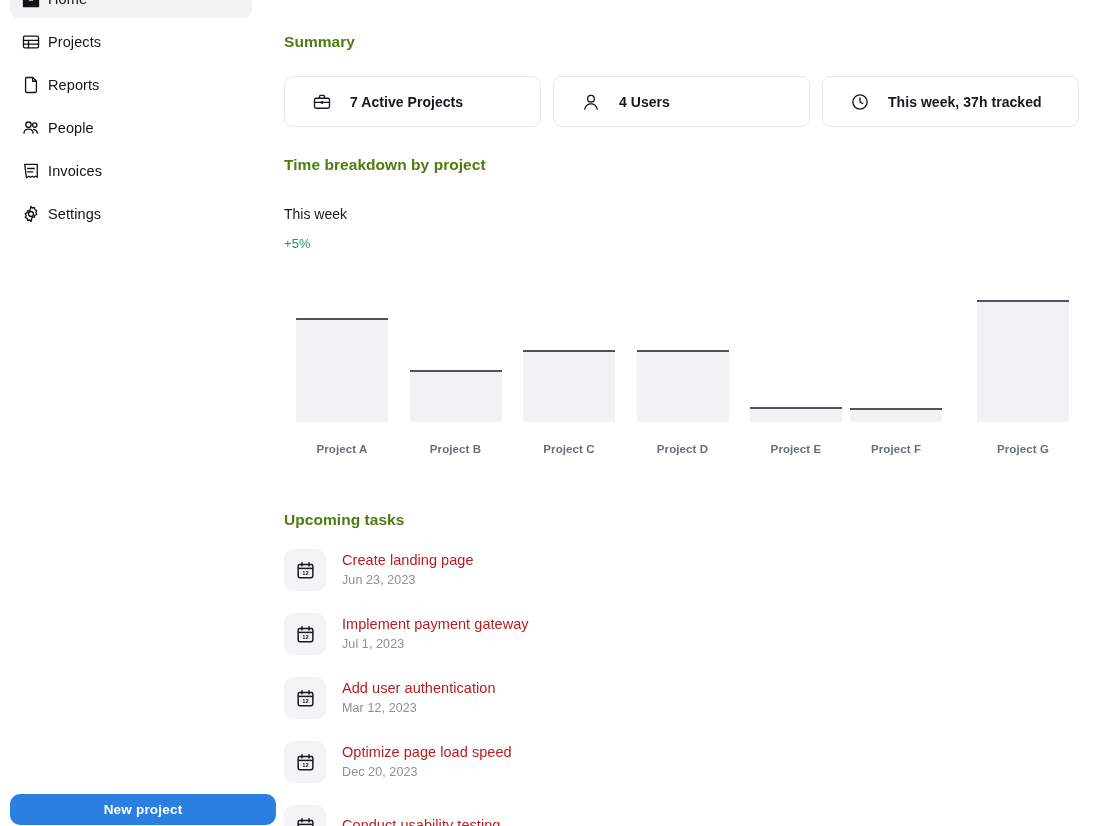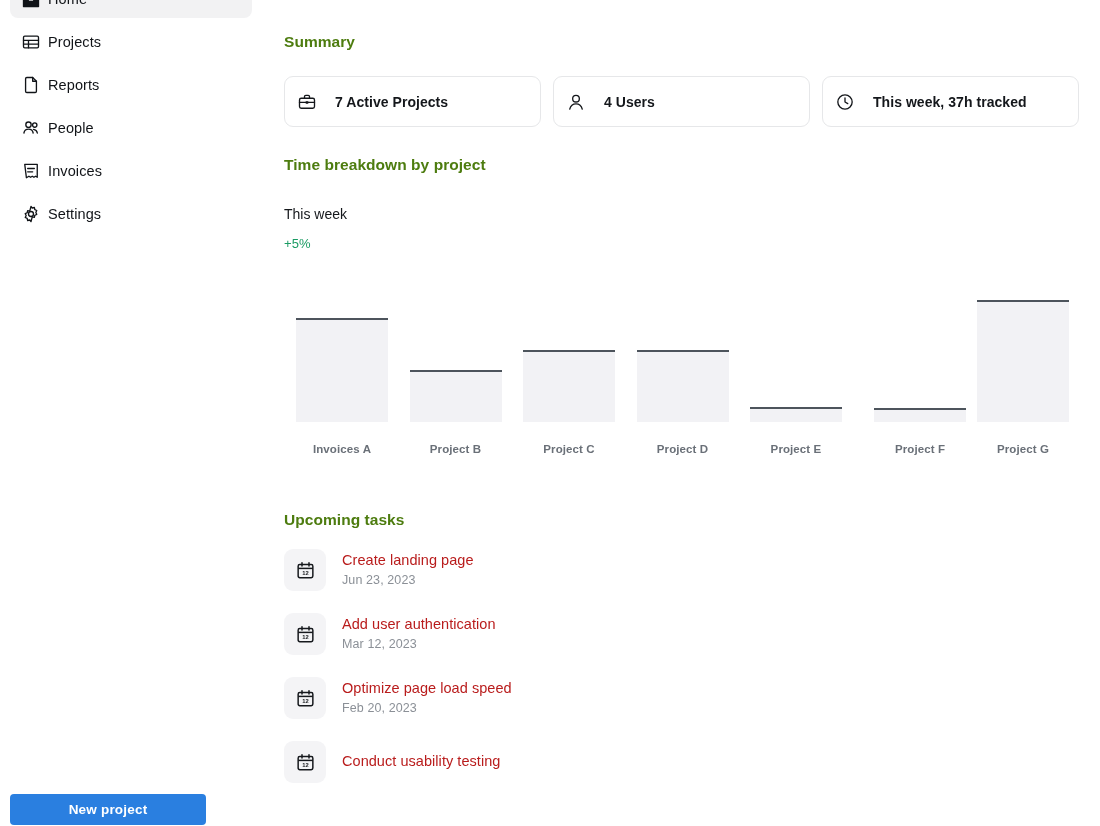--- a/index.html
+++ b/index.html
@@ -63,25 +63,25 @@
     font-size: 14.5px;
     color: #111418;
     letter-spacing: 0.1px;
     line-height: 1;
   }
 
   #new-project-btn {
     position: absolute;
     left: 10px;
     bottom: 1px;
-    width: 196px;
+    width: 266px;
     height: 31px;
     background: #2a7fe0;
     border: none;
-    border-radius: 4px;
+    border-radius: 10px;
     color: #ffffff;
     font-family: "Liberation Sans", sans-serif;
     font-size: 13.5px;
     font-weight: bold;
     letter-spacing: 0.2px;
     cursor: pointer;
   }
 
   
   #main {
@@ -113,21 +113,21 @@
     gap: 12px;
   }
   .summary-card {
     width: 257px;
     height: 51px;
     border: 1px solid #e6e7e9;
     border-radius: 9px;
     background: #ffffff;
     display: flex;
     align-items: center;
-    padding-left: 12px;
+    padding-left: 27px;
     cursor: default;
   }
   .summary-card .card-icon {
     width: 20px; height: 20px;
     flex: 0 0 20px;
     display: flex; align-items: center; justify-content: center;
     color: #14171b;
   }
   .summary-card .card-label {
     margin-left: 18px;
@@ -335,39 +335,39 @@
 
     <h2 class="section-title" id="chart-title">Time breakdown by project</h2>
 
     <div id="chart-subtitle">This week</div>
 
     <div id="chart-delta">+5%</div>
 
     <div id="chart">
         <div class="bar-col" style="left: 34px;">
           <div class="bar" style="height:104px"></div>
-          <div class="bar-label">Invoices A</div>
+          <div class="bar-label">Project A</div>
         </div>
         <div class="bar-col" style="left: 147.5px;">
           <div class="bar" style="height:52px"></div>
           <div class="bar-label">Project B</div>
         </div>
         <div class="bar-col" style="left: 261px;">
           <div class="bar" style="height:72px"></div>
           <div class="bar-label">Project C</div>
         </div>
         <div class="bar-col" style="left: 374.5px;">
           <div class="bar" style="height:72px"></div>
           <div class="bar-label">Project D</div>
         </div>
         <div class="bar-col" style="left: 488px;">
           <div class="bar" style="height:15px"></div>
           <div class="bar-label">Project E</div>
         </div>
-        <div class="bar-col" style="left: 612px;">
+        <div class="bar-col" style="left: 588px;">
           <div class="bar" style="height:14px"></div>
           <div class="bar-label">Project F</div>
         </div>
         <div class="bar-col" style="left: 715px;">
           <div class="bar" style="height:122px"></div>
           <div class="bar-label">Project G</div>
         </div>
       </div>
 
     <h2 class="section-title" id="tasks-title">Upcoming tasks</h2>
@@ -390,47 +390,61 @@
         <div class="task-row">
           <span class="task-icon-box">
             <svg width="21" height="21" viewBox="0 0 24 24">
               <rect x="3.6" y="5.2" width="16.8" height="15" rx="1.8" stroke="currentColor" fill="none" stroke-width="1.7"></rect>
               <path d="M3.6 9.6h16.8" stroke="currentColor" stroke-width="1.7"></path>
               <path d="M8 3.2v3.6M16 3.2v3.6" stroke="currentColor" stroke-width="1.7" stroke-linecap="round"></path>
               <text x="12" y="17.4" text-anchor="middle" font-family="Liberation Sans, sans-serif" font-size="6.6" font-weight="bold" fill="currentColor">12</text>
             </svg>
           </span>
           <span class="task-text">
-            <span class="task-title" style="display:block">Add user authentication</span>
-            <span class="task-date" style="display:block">Mar 12, 2023</span>
+            <span class="task-title" style="display:block">Implement payment gateway</span>
+            <span class="task-date" style="display:block">Jul 1, 2023</span>
           </span>
         </div>
         <div class="task-row">
           <span class="task-icon-box">
             <svg width="21" height="21" viewBox="0 0 24 24">
               <rect x="3.6" y="5.2" width="16.8" height="15" rx="1.8" stroke="currentColor" fill="none" stroke-width="1.7"></rect>
               <path d="M3.6 9.6h16.8" stroke="currentColor" stroke-width="1.7"></path>
               <path d="M8 3.2v3.6M16 3.2v3.6" stroke="currentColor" stroke-width="1.7" stroke-linecap="round"></path>
               <text x="12" y="17.4" text-anchor="middle" font-family="Liberation Sans, sans-serif" font-size="6.6" font-weight="bold" fill="currentColor">12</text>
             </svg>
           </span>
           <span class="task-text">
-            <span class="task-title" style="display:block">Optimize page load speed</span>
-            <span class="task-date" style="display:block">Feb 20, 2023</span>
+            <span class="task-title" style="display:block">Add user authentication</span>
+            <span class="task-date" style="display:block">Mar 12, 2023</span>
           </span>
         </div>
         <div class="task-row">
           <span class="task-icon-box">
             <svg width="21" height="21" viewBox="0 0 24 24">
               <rect x="3.6" y="5.2" width="16.8" height="15" rx="1.8" stroke="currentColor" fill="none" stroke-width="1.7"></rect>
               <path d="M3.6 9.6h16.8" stroke="currentColor" stroke-width="1.7"></path>
               <path d="M8 3.2v3.6M16 3.2v3.6" stroke="currentColor" stroke-width="1.7" stroke-linecap="round"></path>
               <text x="12" y="17.4" text-anchor="middle" font-family="Liberation Sans, sans-serif" font-size="6.6" font-weight="bold" fill="currentColor">12</text>
             </svg>
           </span>
           <span class="task-text">
+            <span class="task-title" style="display:block">Optimize page load speed</span>
+            <span class="task-date" style="display:block">Dec 20, 2023</span>
+          </span>
+        </div>
+        <div class="task-row">
+          <span class="task-icon-box">
+            <svg width="21" height="21" viewBox="0 0 24 24">
+              <rect x="3.6" y="5.2" width="16.8" height="15" rx="1.8" stroke="currentColor" fill="none" stroke-width="1.7"></rect>
+              <path d="M3.6 9.6h16.8" stroke="currentColor" stroke-width="1.7"></path>
+              <path d="M8 3.2v3.6M16 3.2v3.6" stroke="currentColor" stroke-width="1.7" stroke-linecap="round"></path>
+              <text x="12" y="17.4" text-anchor="middle" font-family="Liberation Sans, sans-serif" font-size="6.6" font-weight="bold" fill="currentColor">12</text>
+            </svg>
+          </span>
+          <span class="task-text">
             <span class="task-title" style="display:block">Conduct usability testing</span>
           </span>
         </div>
       </div>
 
   </main>
 </div>
 
 </body></html>

